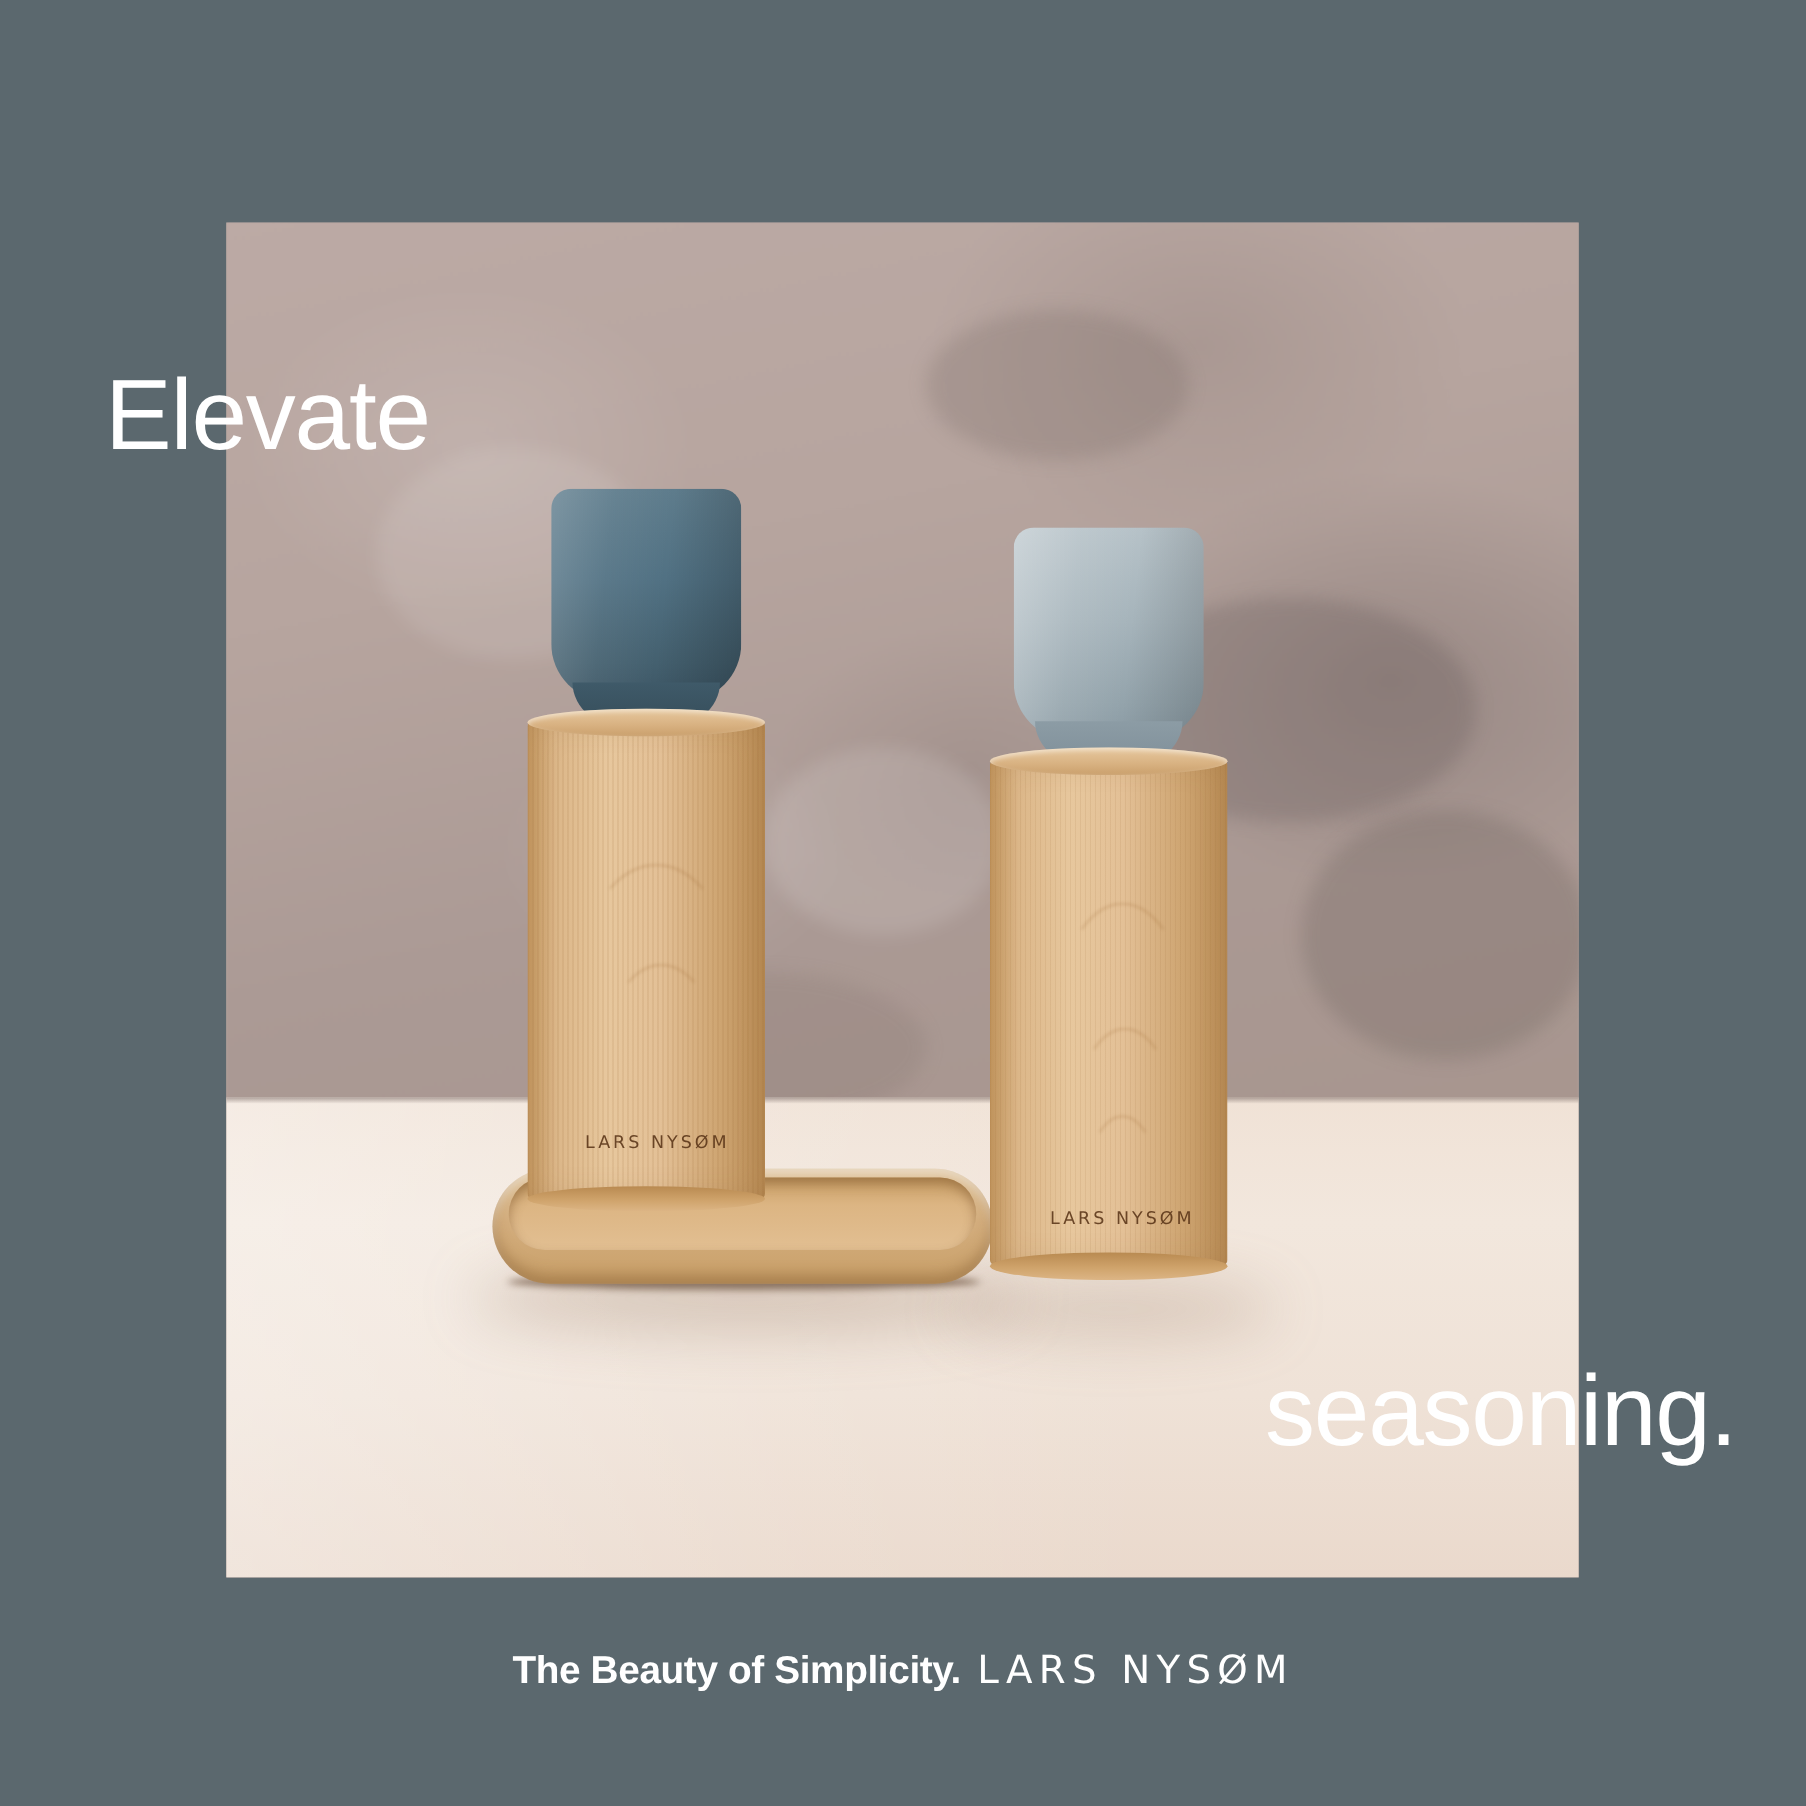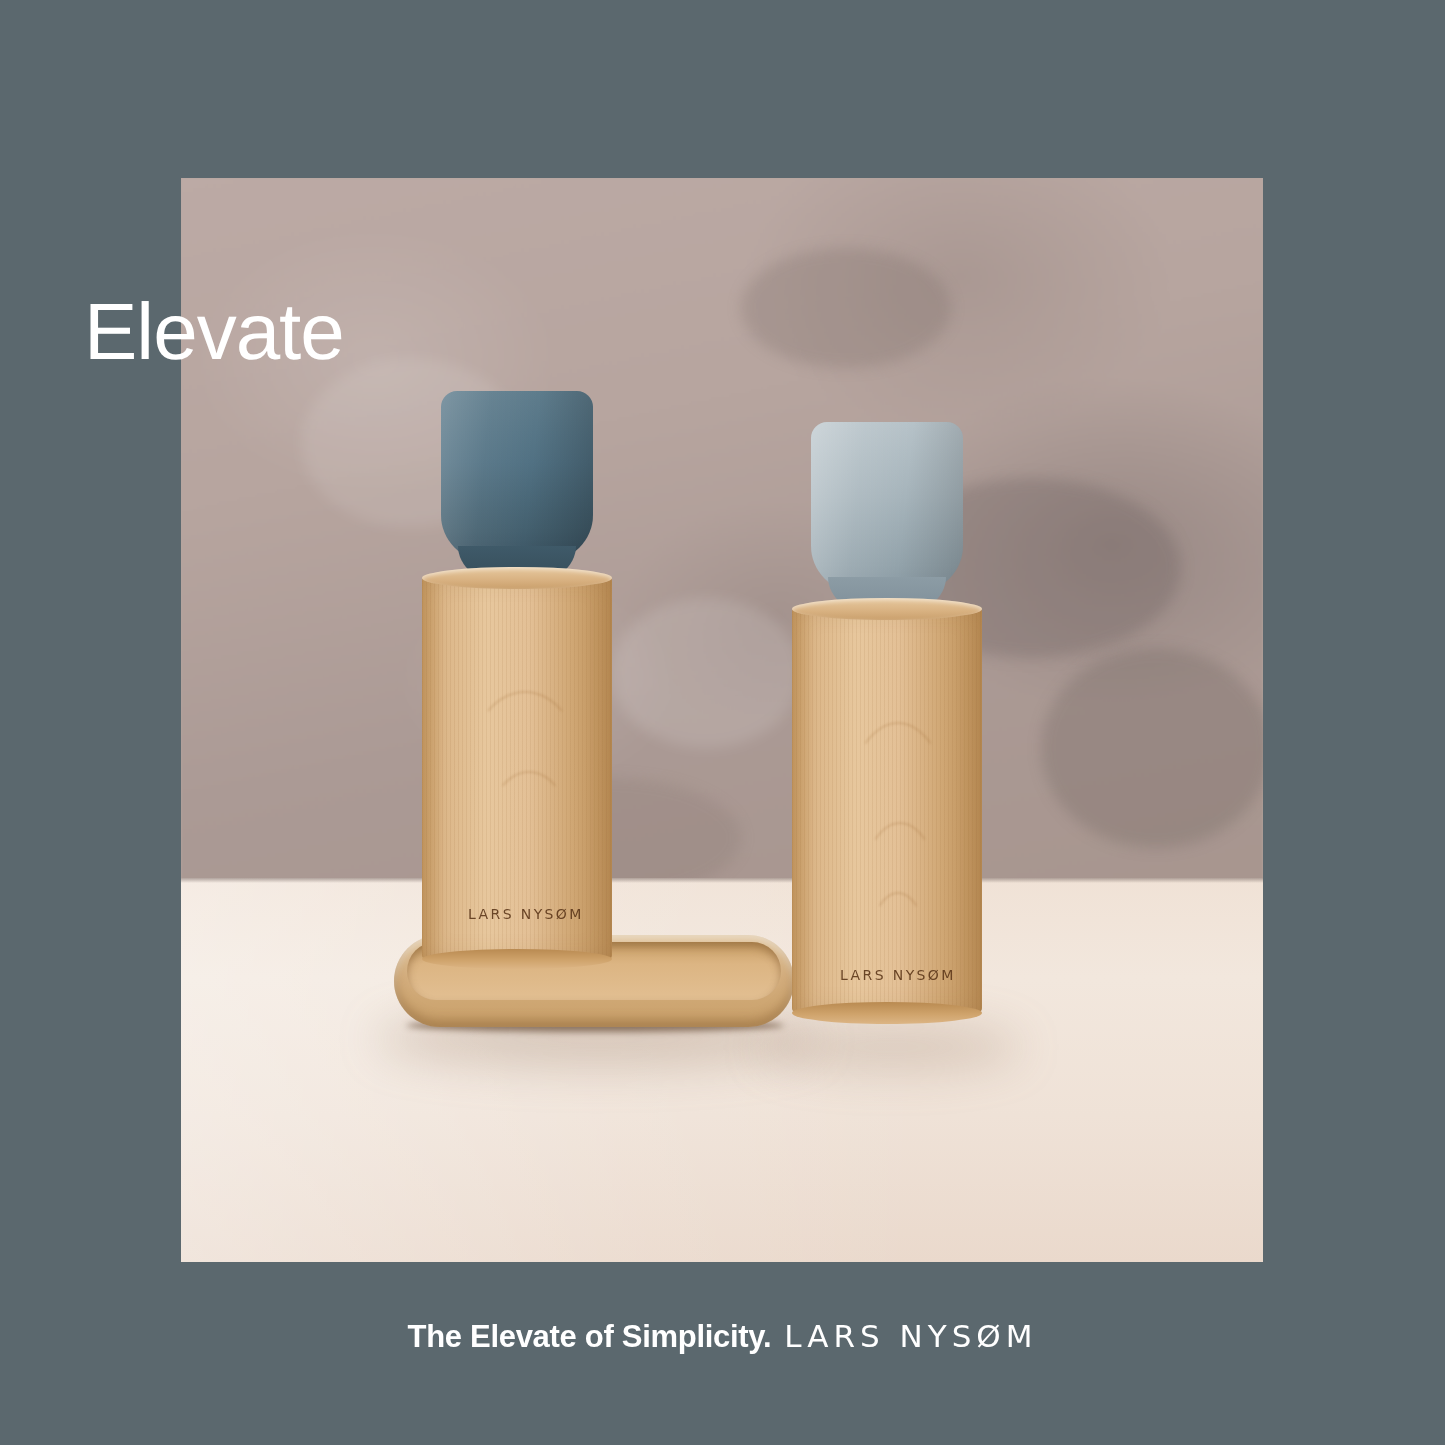--- a/index.html
+++ b/index.html
@@ -201,19 +201,20 @@
       <div class="grain" style="left:66px;top:400px;width:80px;height:160px;"></div>
       <div class="grain" style="left:74px;top:470px;width:60px;height:130px;"></div>
 
       <span class="engrave" style="left:48px;top:545px;font-size:14px;letter-spacing:2.4px;">LARS NYSØM</span>
     </div>
 
   </div>
 
   <div class="headline" id="word-elevate">Elevate</div>
 
+  <div class="headline" id="word-seasoning">seasoning.</div>
 
   <div id="footer">
-    <span id="footer-tagline">The Elevate of Simplicity.</span>
+    <span id="footer-tagline">The Beauty of Simplicity.</span>
     <span id="footer-logo">LARS NYSØM</span>
   </div>
 
 </div>
 
 </body></html>

